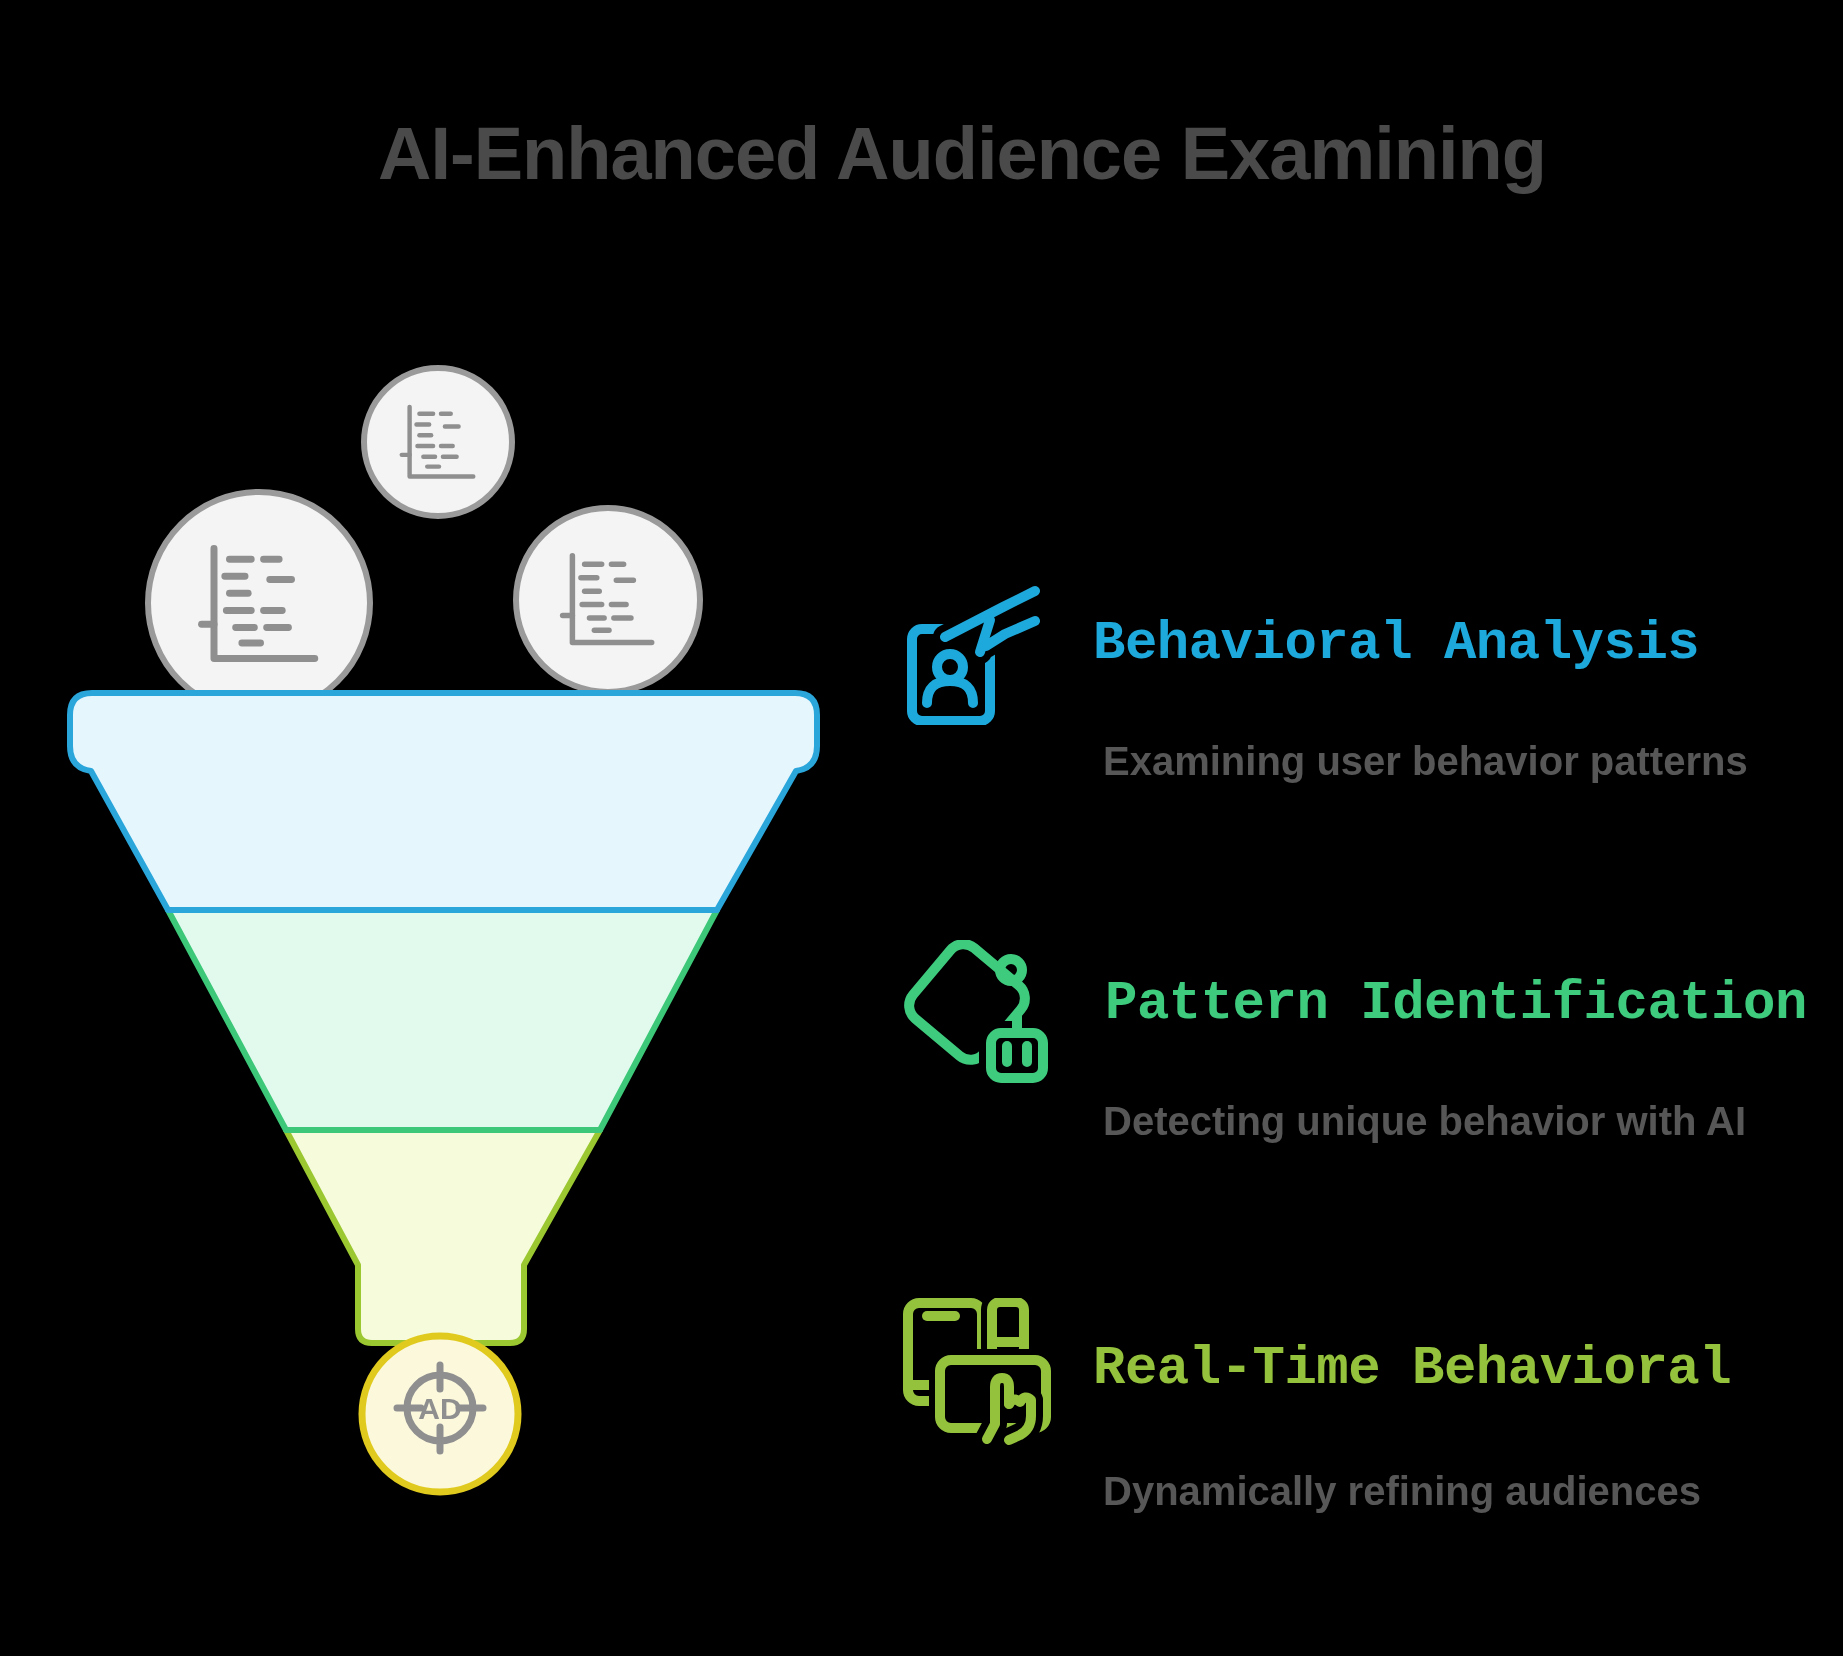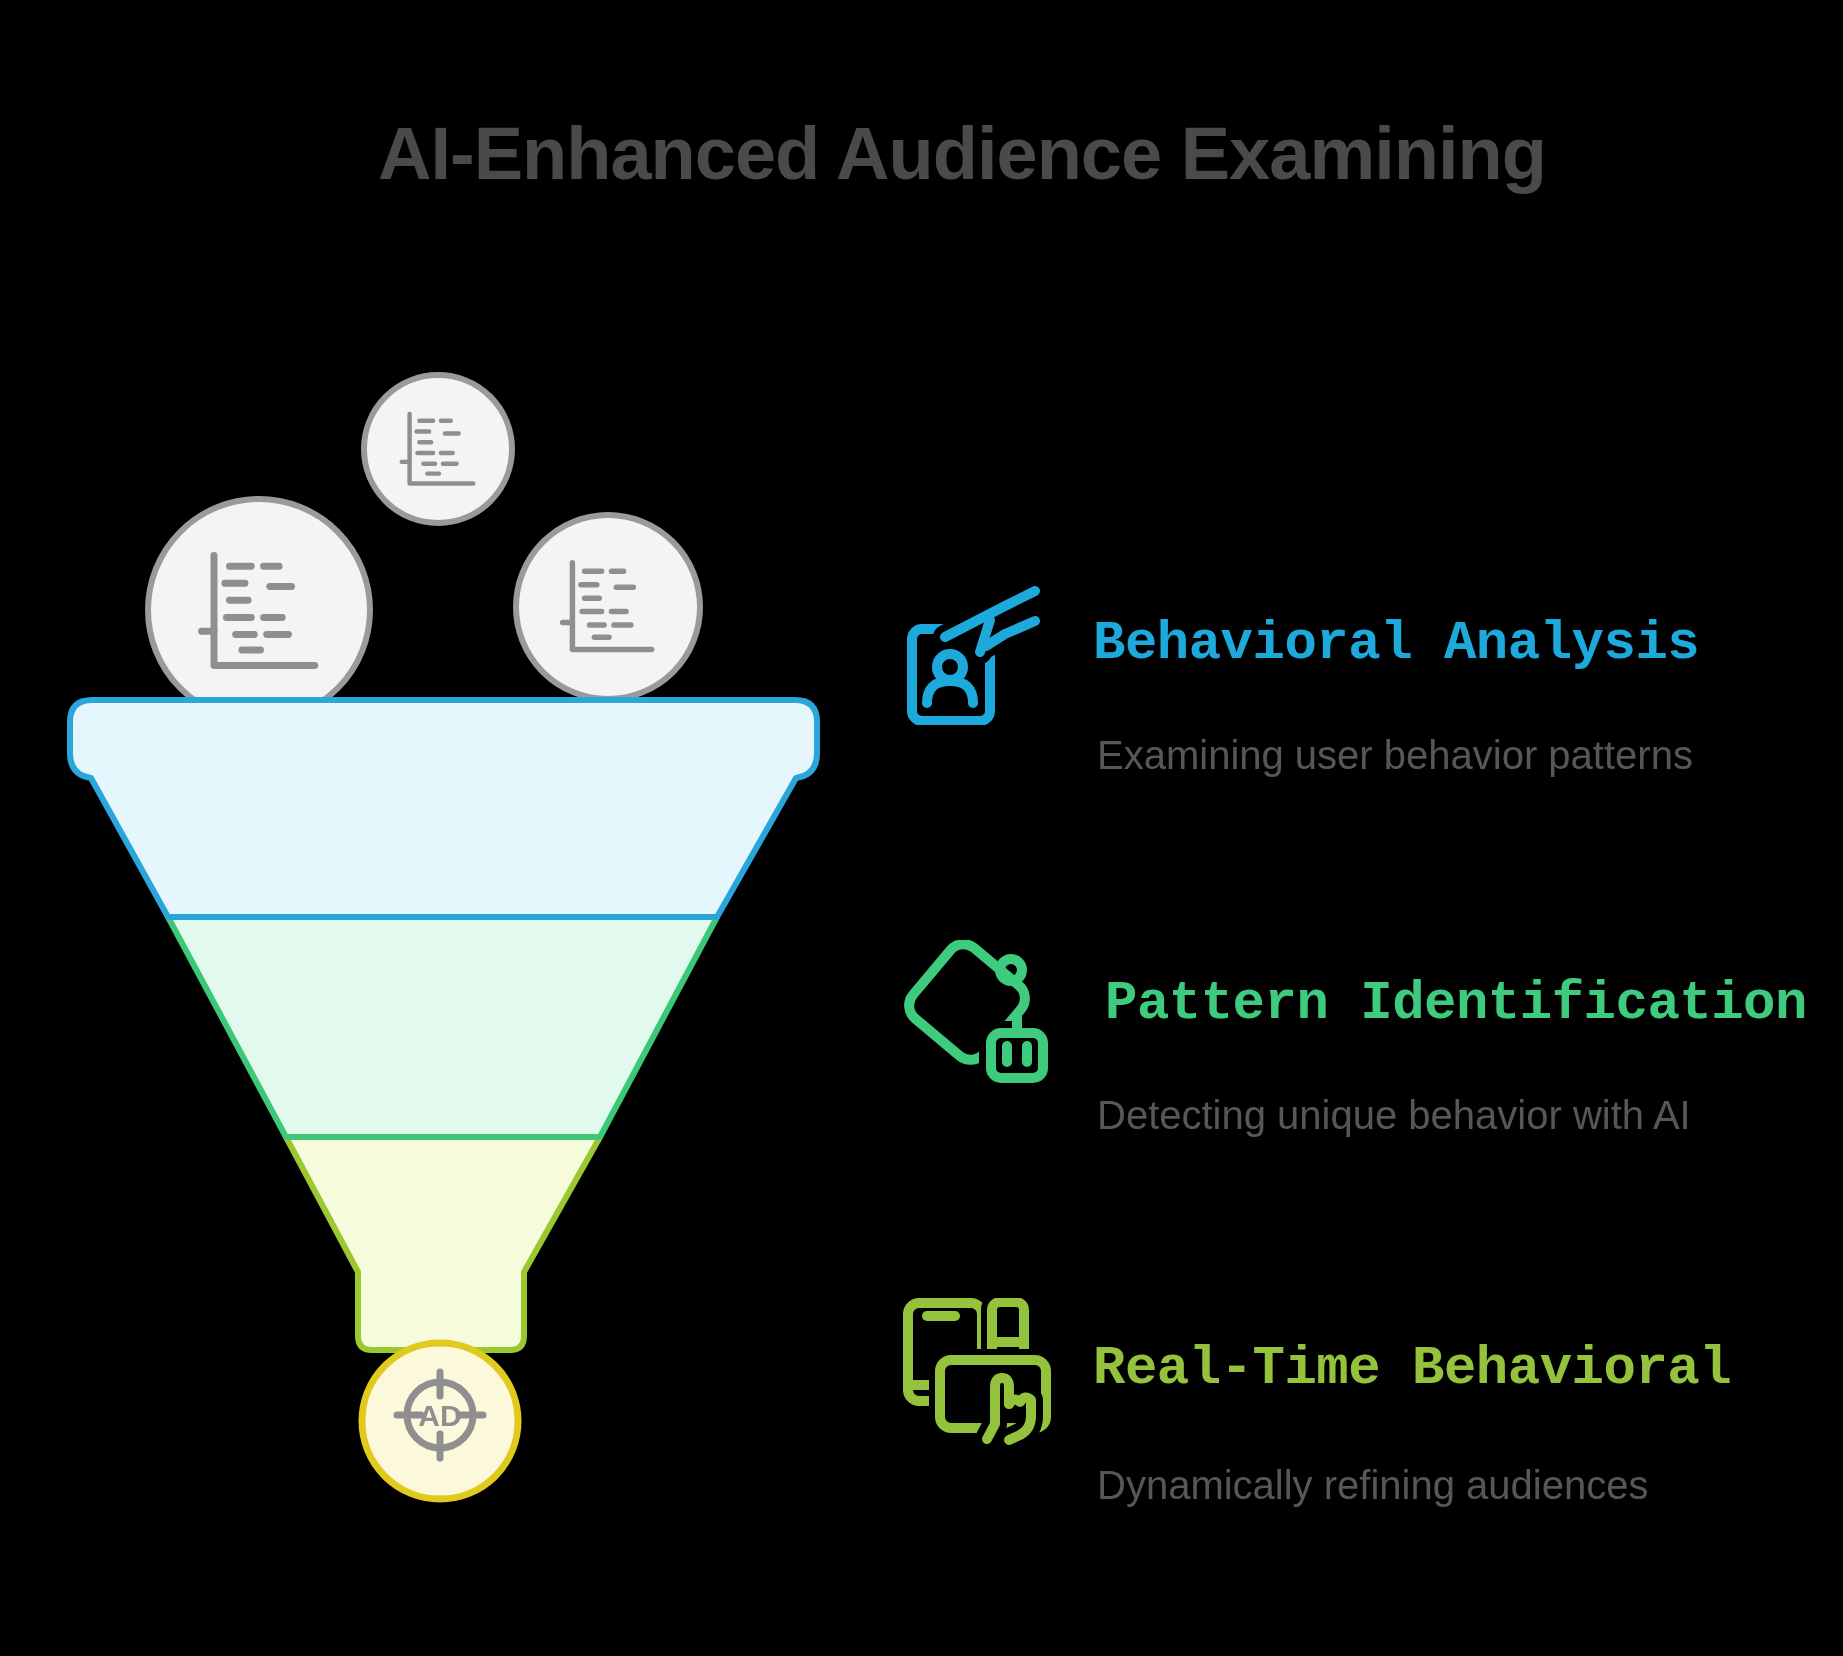--- a/index.html
+++ b/index.html
@@ -7,32 +7,32 @@
     width:1843px;height:1656px;
     background:var(--background,#000);
     position:relative;overflow:hidden;
     font-family:"Liberation Sans","DejaVu Sans",sans-serif;
   }
   .page-title{
     position:absolute;left:378px;top:117px;
     font-size:74px;font-weight:bold;letter-spacing:-1px;
     color:var(--title_text,#4a4a4a);white-space:nowrap;line-height:1;
   }
-  .funnel-wrap{position:absolute;left:0;top:17px;}
+  .funnel-wrap{position:absolute;left:0;top:10px;}
   .item-row{position:absolute;left:903px;}
   .item-icon{position:absolute;left:0;top:0;}
   .item-text{position:absolute;left:190px;top:0;white-space:nowrap;}
   .item-title{
     font-size:54px;font-weight:bold;line-height:1;margin:0;letter-spacing:-0.5px;font-family:Liberation Mono, monospace;
   }
   .row-0 .item-title{color:var(--accent_blue,#1da9dc);}
   .row-1 .item-title{color:var(--accent_green,#3ecb7e);}
   .row-2 .item-title{color:var(--accent_lime,#94c23c);}
   .item-desc{
-    font-size:40px;font-weight:400;line-height:1;margin:4px;
+    font-size:40px;font-weight:700;line-height:1;margin:10px;
     color:var(--description_text,#575757);
   }
   .row-0{top:575px;} .row-0 .item-title{position:absolute;top:42px;} .row-0 .item-desc{position:absolute;top:156px;}
   .row-1{top:940px;} .row-1 .item-title{position:absolute;top:37px;margin-left:12px;} .row-1 .item-desc{position:absolute;top:151px;}
   .row-2{top:1298px;} .row-2 .item-title{position:absolute;top:44px;} .row-2 .item-desc{position:absolute;top:163px;}
   svg{display:block;}
   .stroke-icon{fill:none;stroke-linecap:round;stroke-linejoin:round;}
 </style>
 </head>
 <body>

